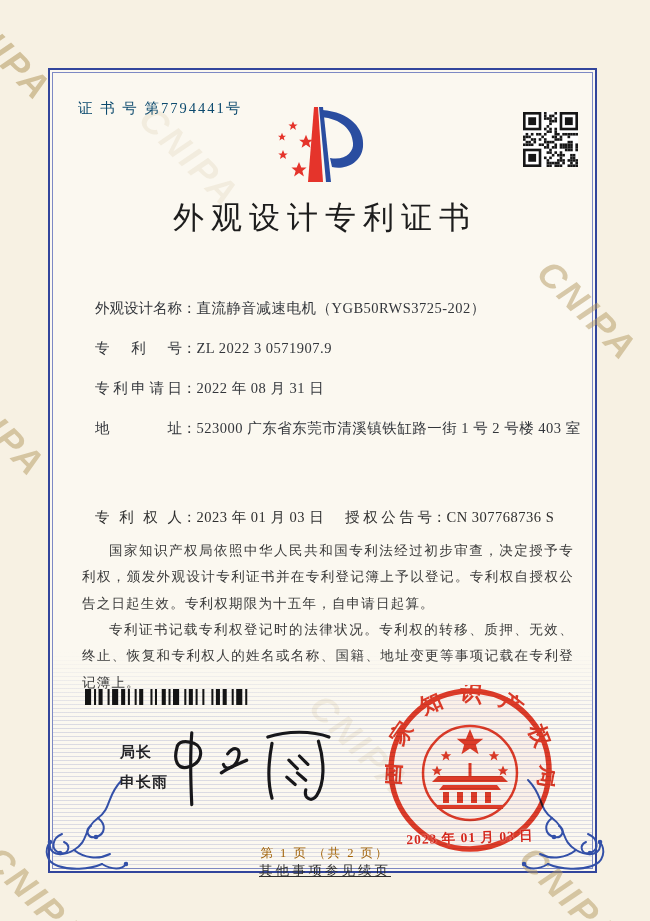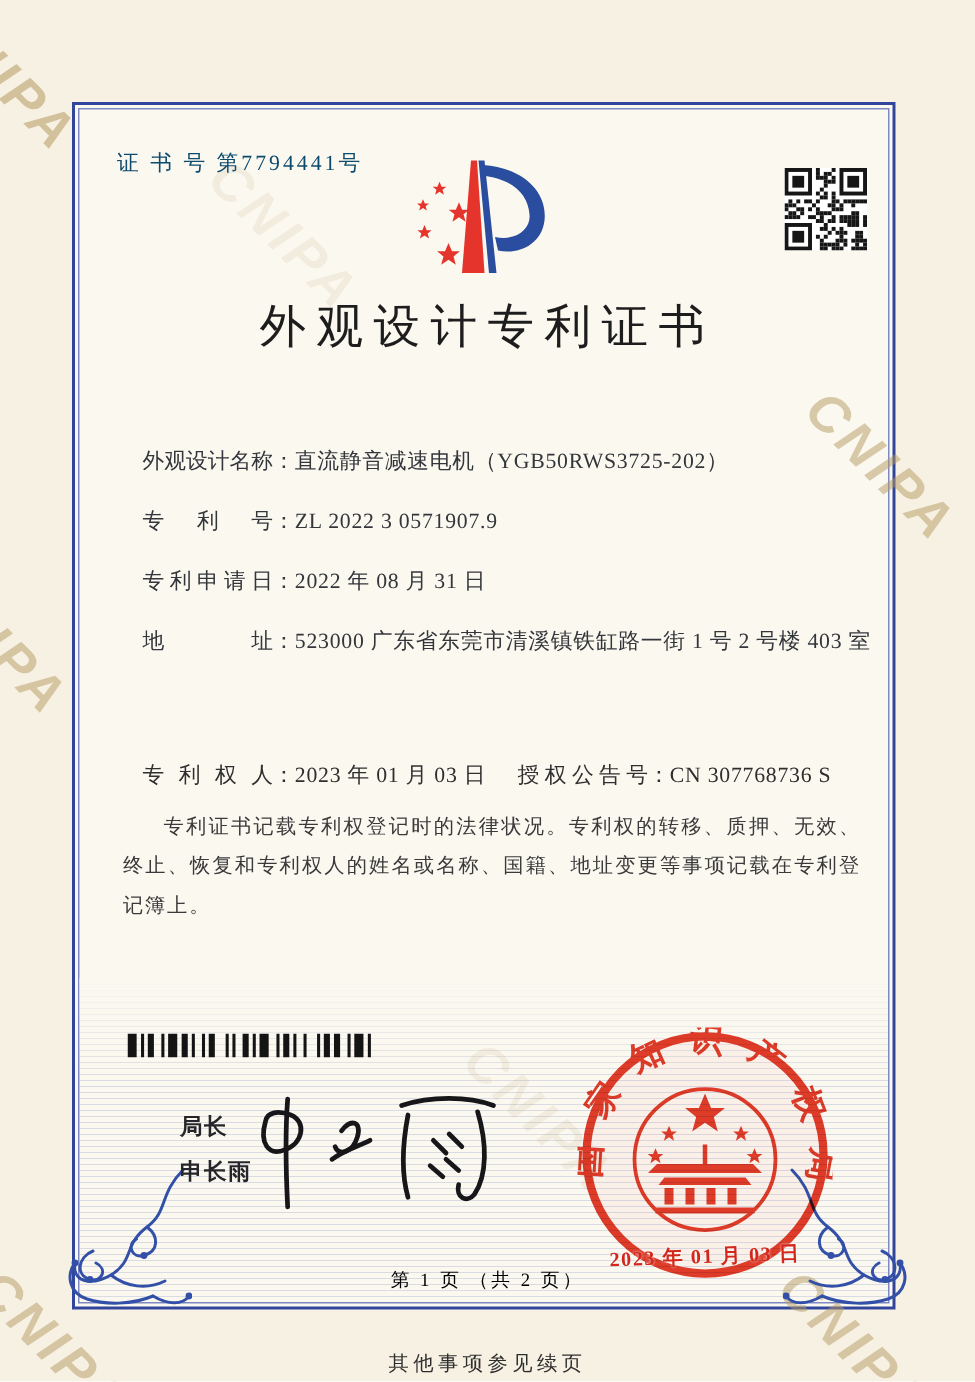--- a/index.html
+++ b/index.html
@@ -38,23 +38,23 @@
       font-weight:700;font-size:15px;color:#26262a;line-height:30px;letter-spacing:1px;margin-left:32px;}
   .sig-script{position:absolute;left:158px;top:718px;width:190px;height:95px;}
   .seal{position:absolute;left:385px;top:685px;width:170px;height:170px;mix-blend-mode:multiply;}
   .seal-date{position:absolute;left:382px;top:829px;width:176px;text-align:center;font-weight:700;
       font-size:13.5px;color:#d4271c;letter-spacing:1px;transform:rotate(-2deg);
       text-shadow:0 0 2px rgba(255,255,255,.85);}
   .flourish{position:absolute;width:92px;height:100px;}
   .fl-left{left:36px;top:778px;}
   .fl-right{left:522px;top:778px;transform:scaleX(-1);}
   .page-no{position:absolute;left:0;top:845px;width:100%;text-align:center;font-size:12.5px;
-      letter-spacing:2px;color:#000000;}
-  .next-note{position:absolute;left:0;top:900px;width:100%;text-align:center;font-size:13.5px;
-      letter-spacing:3px;color:#2e2e2e;}
+      letter-spacing:2px;color:#a16207;}
+  .next-note{position:absolute;left:0;top:862px;width:100%;text-align:center;font-size:13.5px;
+      letter-spacing:3px;color:#2e2e2e;text-decoration:underline;}
 </style>
 </head>
 <body>
 
 <div class="page">
 
   <div class="border-outer">
     <div class="border-inner"></div>
   </div>
 
@@ -277,20 +277,21 @@
       <span class="flabel">地址</span>：<span class="fvalue">523000 广东省东莞市清溪镇铁缸路一街 1 号 2 号楼 403 室</span>
     </div>
   </div>
 
   <div class="grant-row">
     <span class="grant-date"><span class="flabel">专利权人</span>：<span class="fvalue">2023 年 01 月 03 日</span></span>
     <span class="grant-no"><span class="flabel">授权公告号</span>：<span class="fvalue">CN 307768736 S</span></span>
   </div>
 
   <div class="paras">
+    <p>国家知识产权局依照中华人民共和国专利法经过初步审查，决定授予专利权，颁发外观设计专利证书并在专利登记簿上予以登记。专利权自授权公告之日起生效。专利权期限为十五年，自申请日起算。</p>
     <p>专利证书记载专利权登记时的法律状况。专利权的转移、质押、无效、终止、恢复和专利权人的姓名或名称、国籍、地址变更等事项记载在专利登记簿上。</p>
   </div>
 
   <svg class="barcode" id="barcode-svg" viewBox="0 0 167 16" preserveAspectRatio="none">
       <rect x="0" y="0" width="6.0932432432432435" height="16" fill="#141414"></rect>
       <rect x="9.027027027027026" y="0" width="2.031081081081081" height="16" fill="#141414"></rect>
       <rect x="13.540540540540539" y="0" width="4.062162162162162" height="16" fill="#141414"></rect>
       <rect x="22.567567567567565" y="0" width="2.031081081081081" height="16" fill="#141414"></rect>
       <rect x="27.08108108108108" y="0" width="6.0932432432432435" height="16" fill="#141414"></rect>
       <rect x="36.10810810810811" y="0" width="4.062162162162162" height="16" fill="#141414"></rect>

